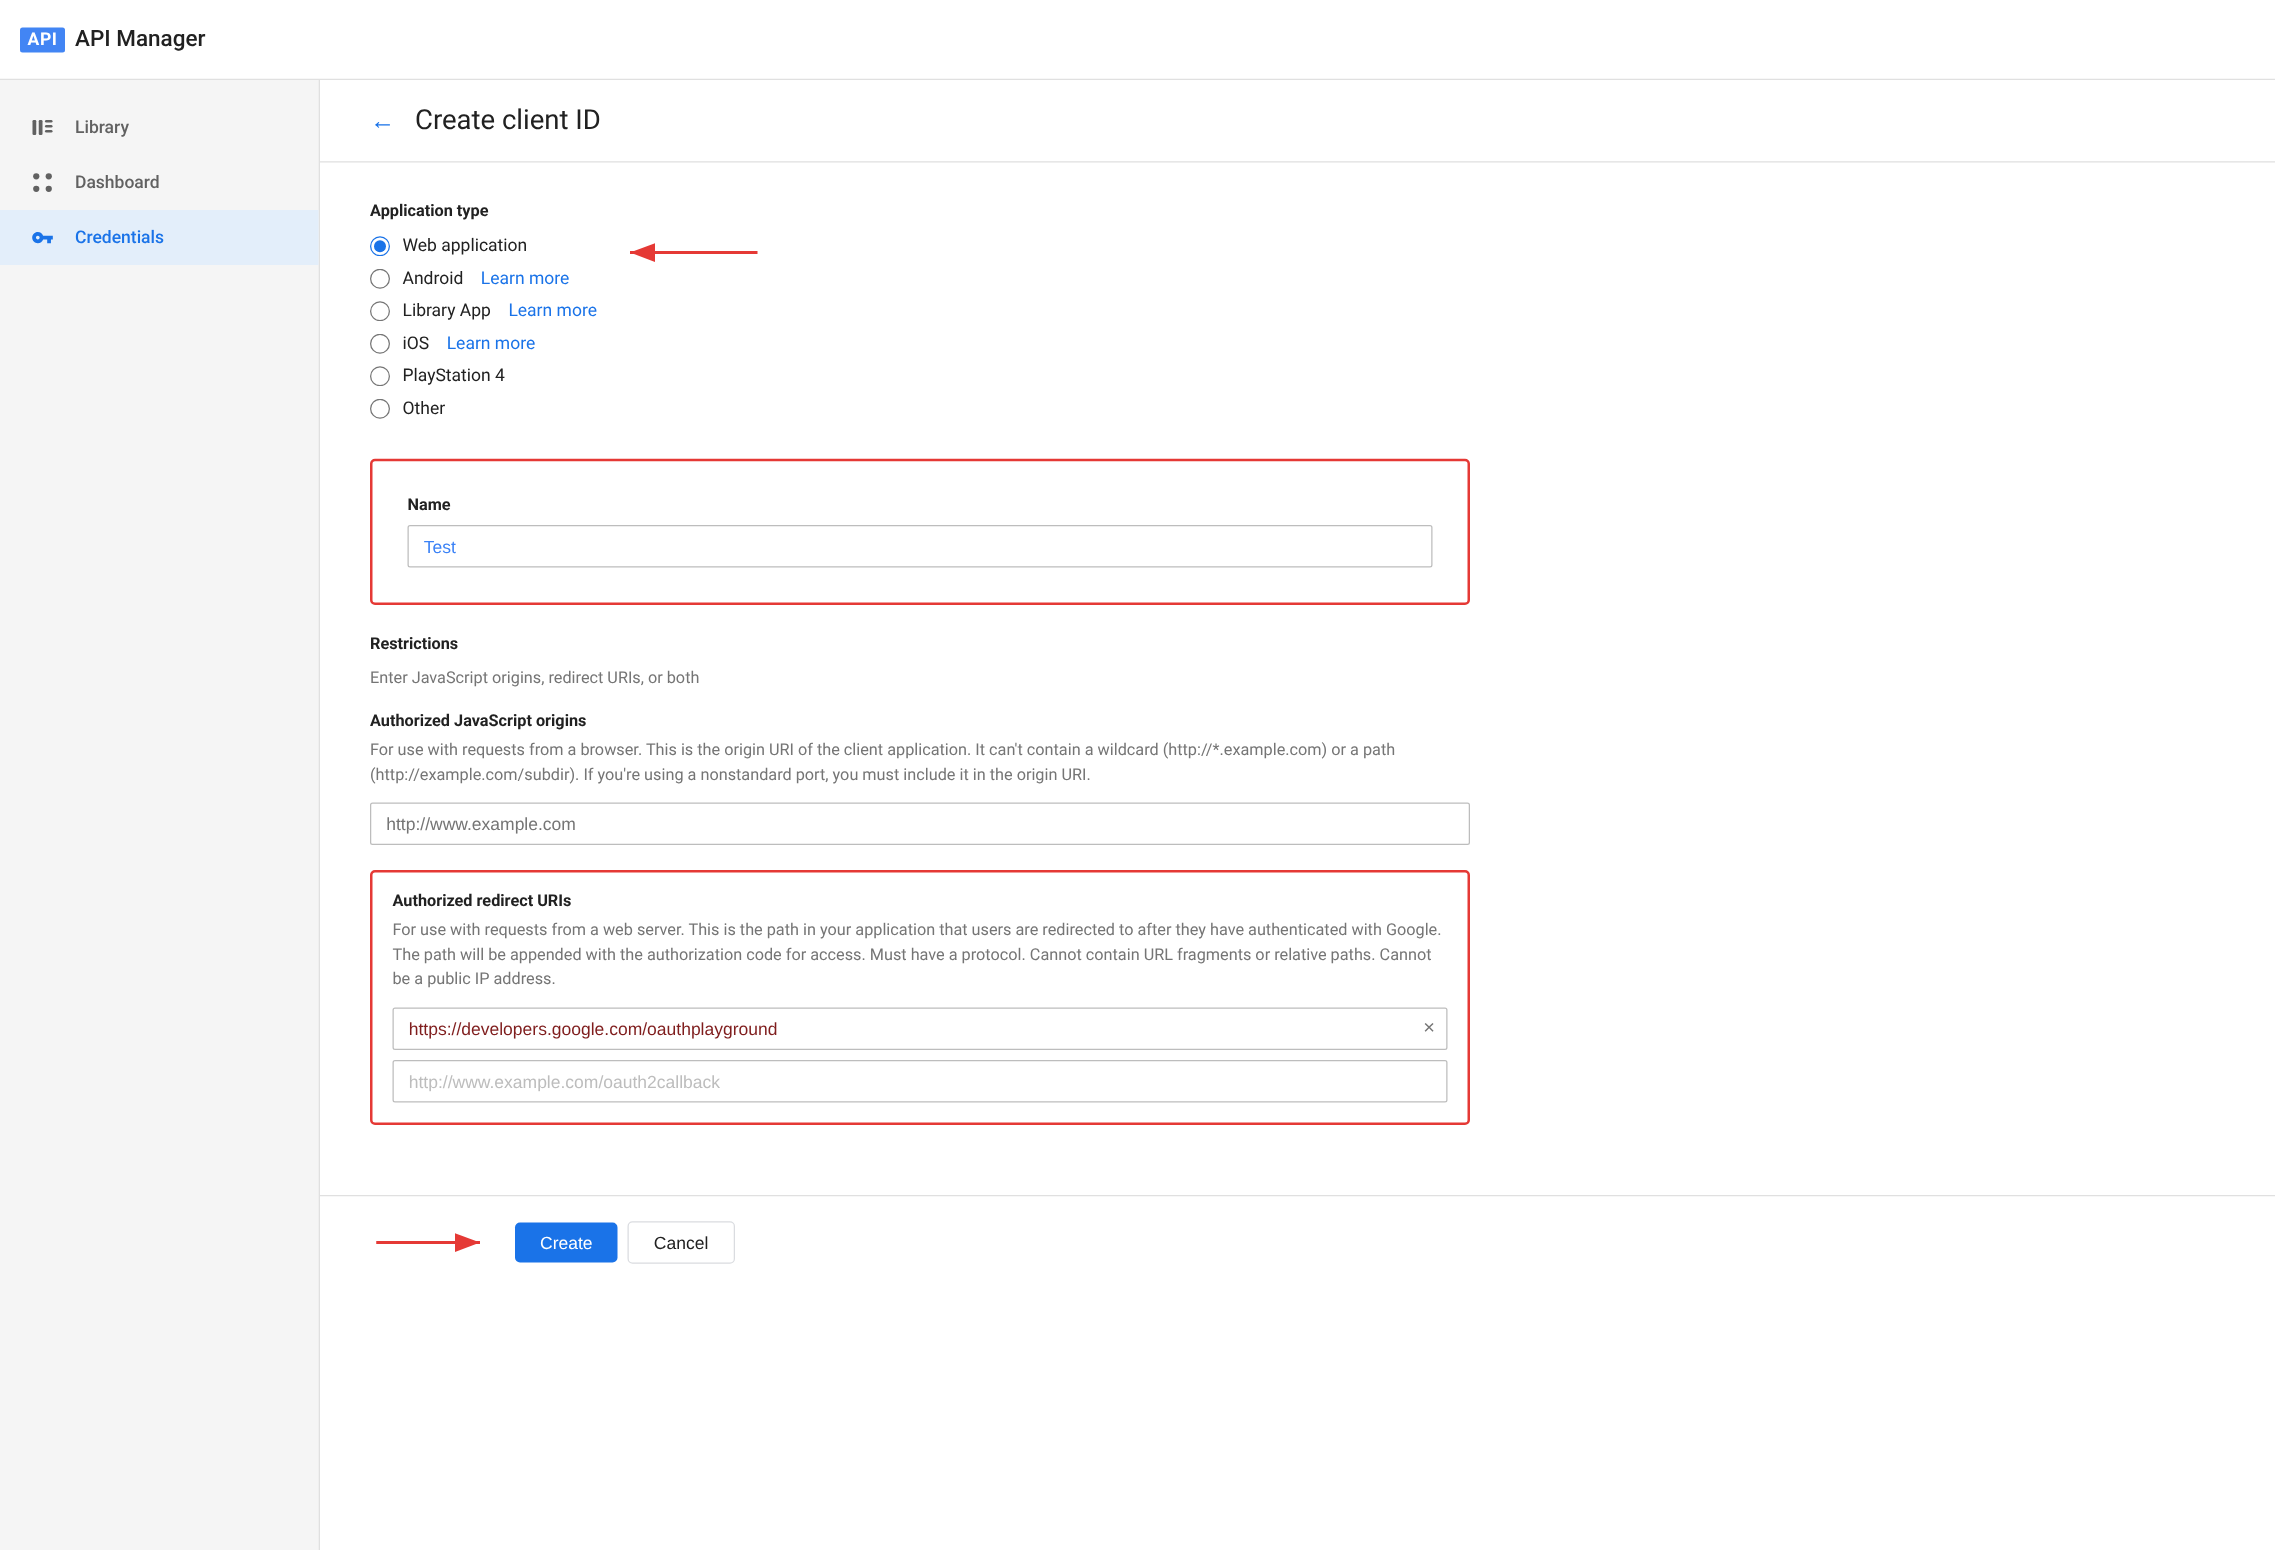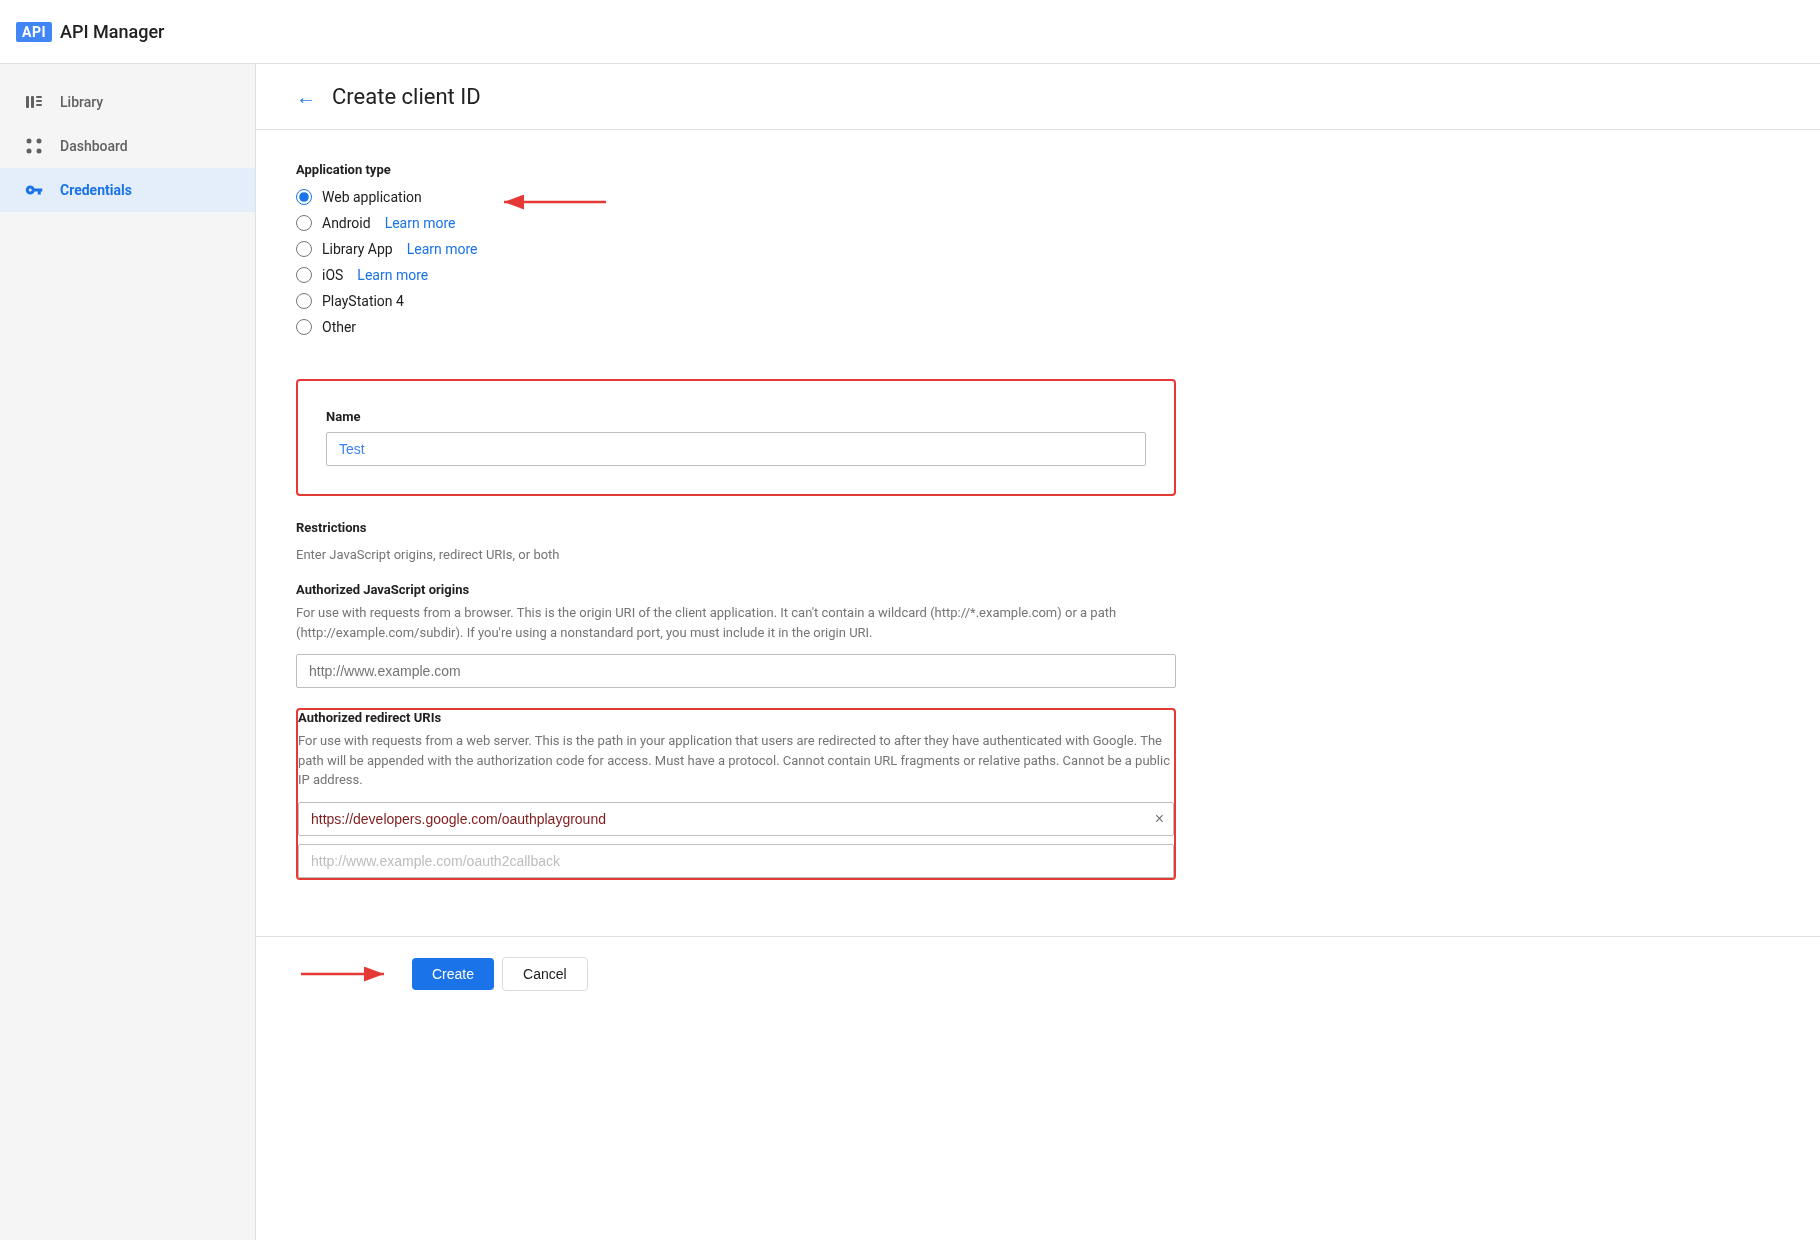--- a/index.html
+++ b/index.html
@@ -55,21 +55,20 @@
       gap: 16px;
       padding: 12px 24px;
       cursor: pointer;
       color: #616161;
       font-size: 14px;
       font-weight: 500;
     }
     .sidebar-item.active {
       background: #e3eefa;
       color: #1a73e8;
-      font-weight: bold;
     }
     .sidebar-icon {
       width: 20px;
       height: 20px;
       display: flex;
       align-items: center;
       justify-content: center;
       flex-shrink: 0;
     }
 
@@ -113,21 +112,21 @@
       font-size: 13px;
       font-weight: 700;
       color: #212121;
       margin-bottom: 12px;
     }
 
     .radio-group {
       display: flex;
       flex-direction: column;
       gap: 10px;
-      margin-bottom: 44px;
+      margin-bottom: 32px;
     }
     .radio-option {
       display: flex;
       align-items: center;
       gap: 10px;
       font-size: 14px;
       color: #212121;
       cursor: pointer;
     }
     .radio-option input[type="radio"] {
@@ -224,20 +223,21 @@
       font-size: 16px;
       line-height: 1;
       display: flex;
       align-items: center;
     }
 
     
     .redirect-section {
       border: 2px solid #e53935;
       border-radius: 4px;
+      padding: 16px;
       margin-bottom: 24px;
     }
 
     
     .action-bar {
       display: flex;
       align-items: center;
       gap: 8px;
       padding: 20px 40px;
       border-top: 1px solid #e0e0e0;

